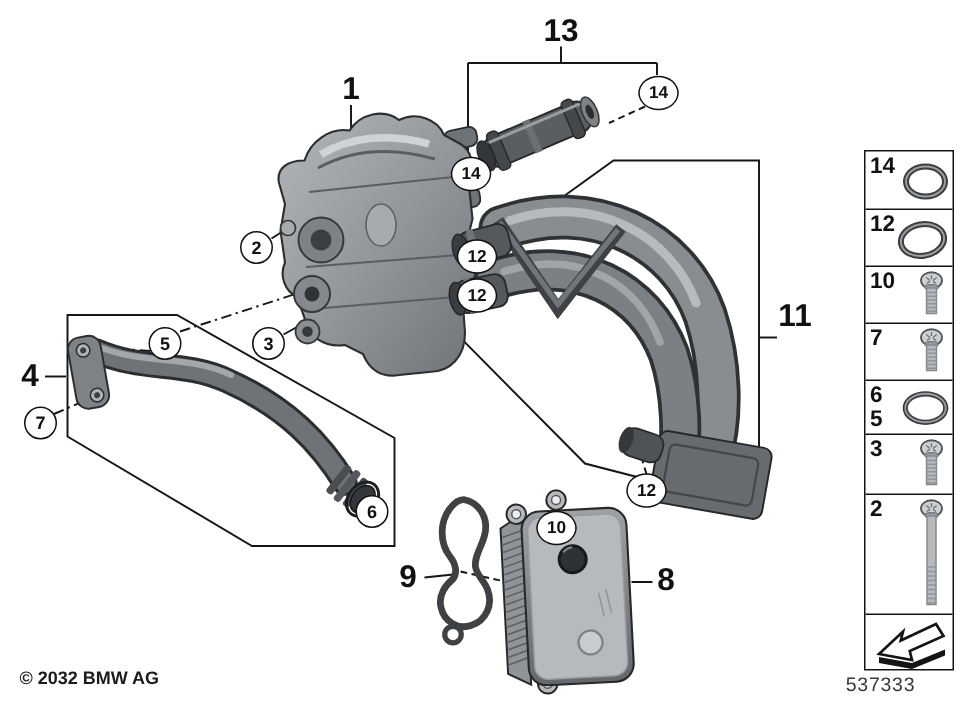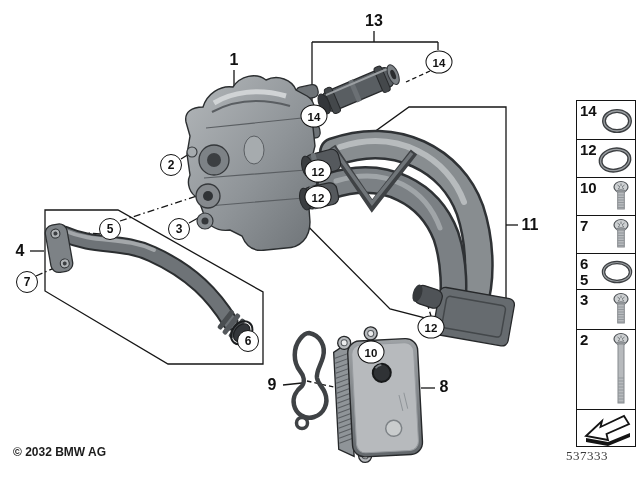--- a/index.html
+++ b/index.html
@@ -1,40 +1,40 @@
 <!DOCTYPE html>
 <html><head>
 <meta charset="utf-8">
 <style>
   html,body{margin:0;padding:0;background:#fff;}
   #stage{position:relative;width:640px;height:480px;background:#ffffff;overflow:hidden;
          font-family:"Liberation Sans",sans-serif;color:#141414;}
   #drawing{position:absolute;left:0;top:0;z-index:1;}
   .part-label{position:absolute;z-index:3;transform:translate(-50%,-50%);
-              font-weight:bold;font-size:16px;color:#111;letter-spacing:0;}
+              font-weight:bold;font-size:21px;color:#111;letter-spacing:0;}
   .callout{position:absolute;z-index:3;transform:translate(-50%,-50%);
            background:#fff;border:1.6px solid #111;border-radius:50%;
            display:flex;align-items:center;justify-content:center;
            font-weight:bold;color:#111;box-sizing:border-box;}
   .callout.d1{width:22px;height:22px;font-size:12px;}
   .callout.d2{width:27px;height:23px;font-size:11.5px;}
   #legend{position:absolute;left:576px;top:100px;width:60px;height:347px;z-index:3;
           border:1.5px solid #141414;background:#fff;box-sizing:border-box;
           display:flex;flex-direction:column;}
   .cell{position:relative;border-bottom:1.4px solid #141414;box-sizing:border-box;flex:0 0 auto;}
   .cell:last-child{border-bottom:none;}
   .cell .num{position:absolute;left:3px;top:1px;font-weight:bold;font-size:15px;color:#111;}
   .cell .num2{position:absolute;left:3px;bottom:1px;font-weight:bold;font-size:15px;color:#111;}
   .cell svg{position:absolute;right:1px;top:50%;transform:translateY(-50%);}
   .cell.tall svg{top:2px;transform:none;}
   .cell.arrowcell svg{right:4px;}
   #copyright{position:absolute;left:13px;top:445px;z-index:3;
              font-weight:bold;font-size:12px;color:#1c1c1c;}
   #docnum{position:absolute;left:587px;top:456px;z-index:3;transform:translate(-50%,-50%);
-          font-size:13px;color:#3a3a3a;letter-spacing:.5px;font-family:Liberation Serif, serif;}
+          font-size:13px;color:#3a3a3a;letter-spacing:.5px;}
 </style>
 </head>
 <body>
 
 <div id="stage">
 
   <svg id="drawing" width="640" height="480" viewBox="0 0 640 480">
     <defs>
       <linearGradient id="g1" x1="0" y1="0" x2="1" y2="1">
         <stop offset="0" stop-color="#b3b7ba"></stop>
@@ -201,21 +201,21 @@
       <rect x="354" y="344" width="62" height="108" rx="9" fill="#b7babd" stroke="#989ca0" stroke-width="1"></rect>
       <circle cx="383" cy="373" r="9" fill="#2f3235" stroke="#17191a" stroke-width="2"></circle>
       <path d="M377,368 a8,8 0 0 1 6,-3" stroke="#7d8286" stroke-width="1.5" fill="none"></path>
       <circle cx="392" cy="429" r="8" fill="#c9cccd" stroke="#7d8286" stroke-width="1.5"></circle>
       <path d="M399,396 L402,412 M404,394 L407,410" stroke="#8f9498" stroke-width="1"></path>
     </g>
   </svg>
 
   <div class="part-label" style="left:234px;top:60px;">1</div>
   <div class="part-label" style="left:374px;top:21px;">13</div>
-  <div class="part-label" style="left:530px;top:225px;">11</div>
+  <div class="part-label" style="left:530px;top:211px;">11</div>
   <div class="part-label" style="left:20px;top:251px;">4</div>
   <div class="part-label" style="left:272px;top:385px;">9</div>
   <div class="part-label" style="left:444px;top:387px;">8</div>
 
   <div class="callout d2" style="left:439px;top:62px;">14</div>
   <div class="callout d2" style="left:314px;top:116px;">14</div>
   <div class="callout d2" style="left:318px;top:171px;">12</div>
   <div class="callout d2" style="left:318px;top:197px;">12</div>
   <div class="callout d2" style="left:431px;top:327px;">12</div>
   <div class="callout d2" style="left:371px;top:352px;">10</div>

